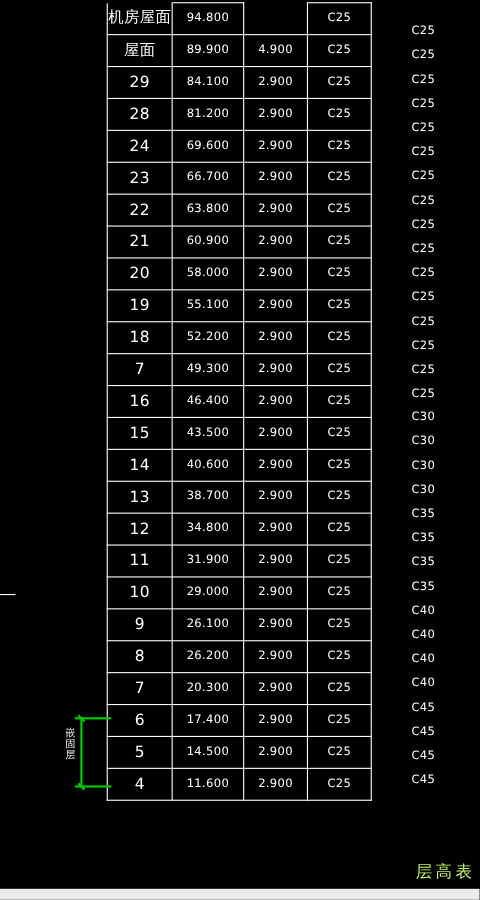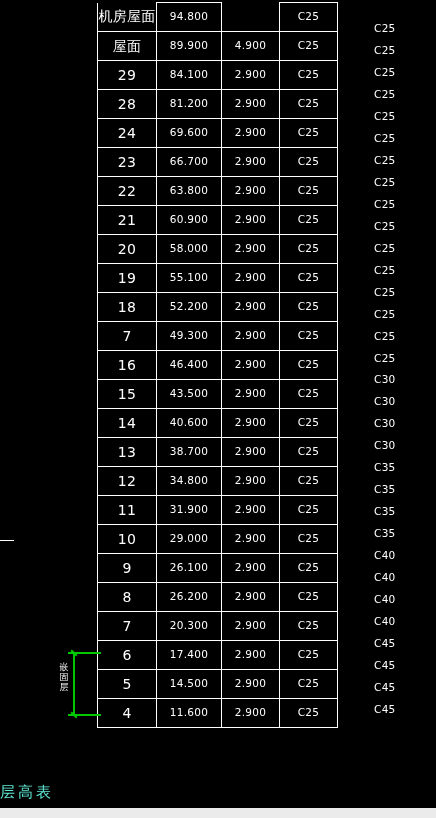--- a/index.html
+++ b/index.html
@@ -148,24 +148,24 @@
     text-align: center;
     word-break: break-all;
   }
 
   
   .drawing-title {
     position: absolute;
     left: 0;
     top: 783px;
     width: 432px;
-    text-align: left;
+    text-align: right;
     font-size: 15px;
     letter-spacing: 3px;
-    color: #5eead4;
+    color: #bef264;
   }
 </style>
 </head>
 <body>
 
 <div id="canvas">
 
   <div class="table-wrap">
     <table class="sheet">
       <colgroup>

